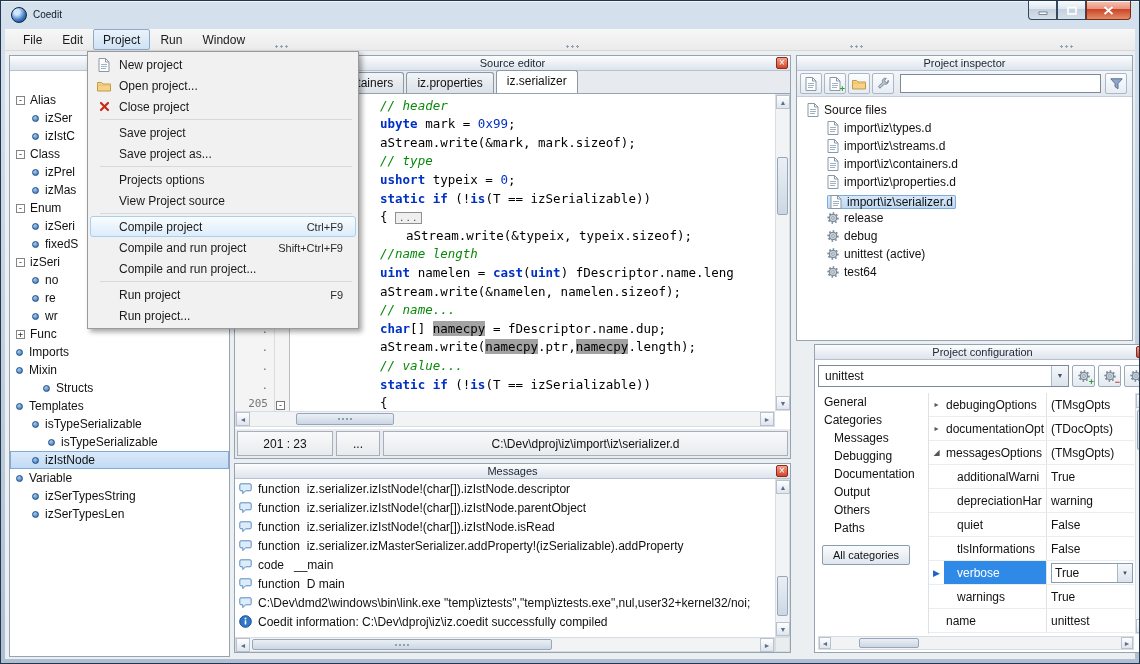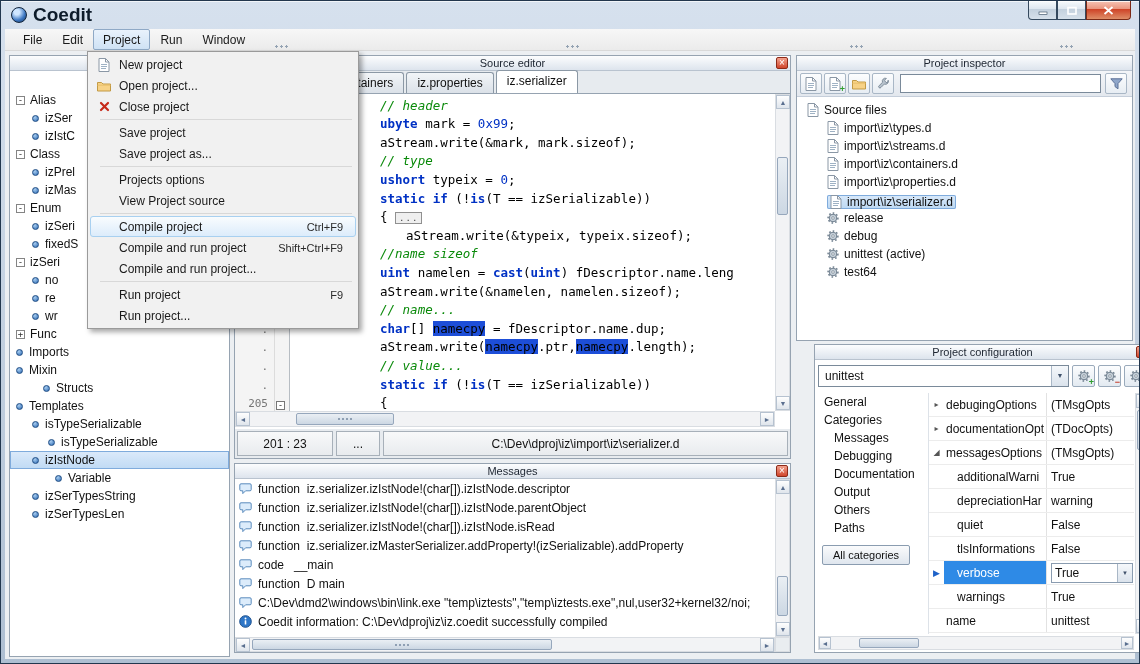--- a/index.html
+++ b/index.html
@@ -3,21 +3,21 @@
 <meta charset="utf-8">
 <style>
   html,body{margin:0;padding:0;background:#fff;}
   *{box-sizing:border-box;}
   .window{position:relative;width:1140px;height:664px;font-family:"Liberation Sans",sans-serif;font-size:12px;
     border:1px solid #22374e;background:linear-gradient(#d6e1ee,#aebfd2);overflow:hidden;color:#111;}
   
   .titlebar{position:absolute;left:0;top:0;right:0;height:28px;box-shadow:inset 0 1px 0 rgba(255,255,255,.65);}
   .app-icon{position:absolute;left:10px;top:6px;width:16px;height:16px;border-radius:50%;
     background:radial-gradient(circle at 35% 30%, #cfe6ff 0 20%, #3d77c2 60%, #16365e 100%);border:1px solid #12263d;}
-  .win-title{position:absolute;left:32px;top:0;line-height:28px;font-size:19px;color:#0d1b2a;font-weight:bold;}
+  .win-title{position:absolute;left:32px;top:0;line-height:28px;font-size:10px;color:#0d1b2a;}
   .caps{position:absolute;right:8px;top:0;height:19px;display:flex;}
   .cap{width:29px;height:19px;border:1px solid #35495e;border-top:none;display:flex;align-items:center;justify-content:center;
     background:linear-gradient(#f7fafc,#dde6ef 45%,#c3d0dd 46%,#d6e0ea);box-shadow:inset 0 1px 0 rgba(255,255,255,.8);}
   .cap.first{border-radius:0 0 0 4px;}
   .cap.close{width:45px;border-radius:0 0 4px 0;border-color:#7c2a16;
     background:linear-gradient(#f6c3b4,#e9937c 45%,#ce4327 46%,#df8e68);}
   
   .menubar{position:absolute;left:4px;right:4px;top:28px;height:22px;display:flex;align-items:stretch;
     background:linear-gradient(#f7f7f7,#ebebeb);border-bottom:1px solid #d9d9d9;padding-left:8px;}
   .mb-item{padding:3px 9px 0 9px;font-size:12px;color:#1a1a1a;border:1px solid transparent;}
@@ -50,21 +50,21 @@
   .gutter-bg{position:absolute;left:0;top:0;bottom:0;width:55px;background:#f4f4f4;border-right:1px solid #b7bdc3;}
   .gutter-bg::after{content:"";position:absolute;left:39px;top:0;bottom:0;width:1px;background:#dcdcdc;}
   .code-line{position:relative;height:18.6px;display:flex;align-items:flex-end;}
   .ln{width:36px;text-align:right;padding-right:3px;color:#767676;font:11px "DejaVu Sans Mono",monospace;flex:0 0 36px;}
   .foldc{width:19px;flex:0 0 19px;display:flex;align-items:center;justify-content:center;}
   .foldbox{width:9px;height:9px;border:1px solid #777;background:#fff;font-size:9px;line-height:7px;text-align:center;color:#333;}
   .src{flex:1;white-space:pre;overflow:hidden;font:12.5px "DejaVu Sans Mono",monospace;color:#000;}
   .kw{color:#0031c4;font-weight:bold;}
   .com{color:#0a8a0a;font-style:italic;}
   .num{color:#0031c4;}
-  .hl{background:#1d4ed8;}
+  .hl{background:#a3a3a3;}
   .foldseg{border:1px solid #909090;background:#efefef;font-size:9px;padding:0 3px;color:#444;letter-spacing:1px;}
   
   .sb{position:absolute;background:#f2f3f5;border:1px solid #d9dde2;}
   .sb-arrow{position:absolute;width:14px;height:14px;background:linear-gradient(#fefefe,#dfe5ec);border:1px solid #b6c2d0;
     color:#5a6f8f;font-size:7px;text-align:center;line-height:13px;}
   .sb-thumb{position:absolute;background:linear-gradient(#eaeff4,#ccd7e3);border:1px solid #96a7bc;border-radius:2px;}
   .sb-thumb .gripdots{position:absolute;left:50%;top:50%;width:2px;height:2px;margin:-1px 0 0 -7px;background:#8fa0b4;
     box-shadow:4px 0 #8fa0b4,8px 0 #8fa0b4,12px 0 #8fa0b4;}
   .ed-vscroll{right:0;top:38px;width:15px;height:317px;}
   .ed-hscroll{left:0;right:15px;top:355px;height:16px;}
@@ -253,21 +253,21 @@
             <span>isTypeSerializable</span>
           </div>
           <div class="t-row" style="padding-left: 38px;">
             <span class="bullet"></span>
             <span>isTypeSerializable</span>
           </div>
           <div class="t-row selected" style="padding-left: 22px;">
             <span class="bullet"></span>
             <span>izIstNode</span>
           </div>
-          <div class="t-row" style="padding-left: 6px; margin-left: 39px;">
+          <div class="t-row" style="padding-left: 6px;">
             <span class="bullet"></span>
             <span>Variable</span>
           </div>
           <div class="t-row" style="padding-left: 22px;">
             <span class="bullet"></span>
             <span>izSerTypesString</span>
           </div>
           <div class="t-row" style="padding-left: 22px;">
             <span class="bullet"></span>
             <span>izSerTypesLen</span>
@@ -324,21 +324,21 @@
               <span class="src" style="padding-left: 90px;"><span>{ </span><span class="foldseg">...</span></span>
             </div>
             <div class="code-line">
               <span class="ln">.</span>
               <span class="foldc"></span>
               <span class="src" style="padding-left: 116px;"><span>aStream.write(&amp;typeix, typeix.sizeof);</span></span>
             </div>
             <div class="code-line">
               <span class="ln">.</span>
               <span class="foldc"></span>
-              <span class="src" style="padding-left: 90px;"><span class="com">//name sizeof</span></span>
+              <span class="src" style="padding-left: 90px;"><span class="com">//name length</span></span>
             </div>
             <div class="code-line">
               <span class="ln">.</span>
               <span class="foldc"></span>
               <span class="src" style="padding-left: 90px;"><span class="kw">uint</span><span> namelen = </span><span class="kw">cast</span><span>(</span><span class="kw">uint</span><span>) fDescriptor.name.leng</span></span>
             </div>
             <div class="code-line">
               <span class="ln">.</span>
               <span class="foldc"></span>
               <span class="src" style="padding-left: 90px;"><span>aStream.write(&amp;namelen, namelen.sizeof);</span></span>

